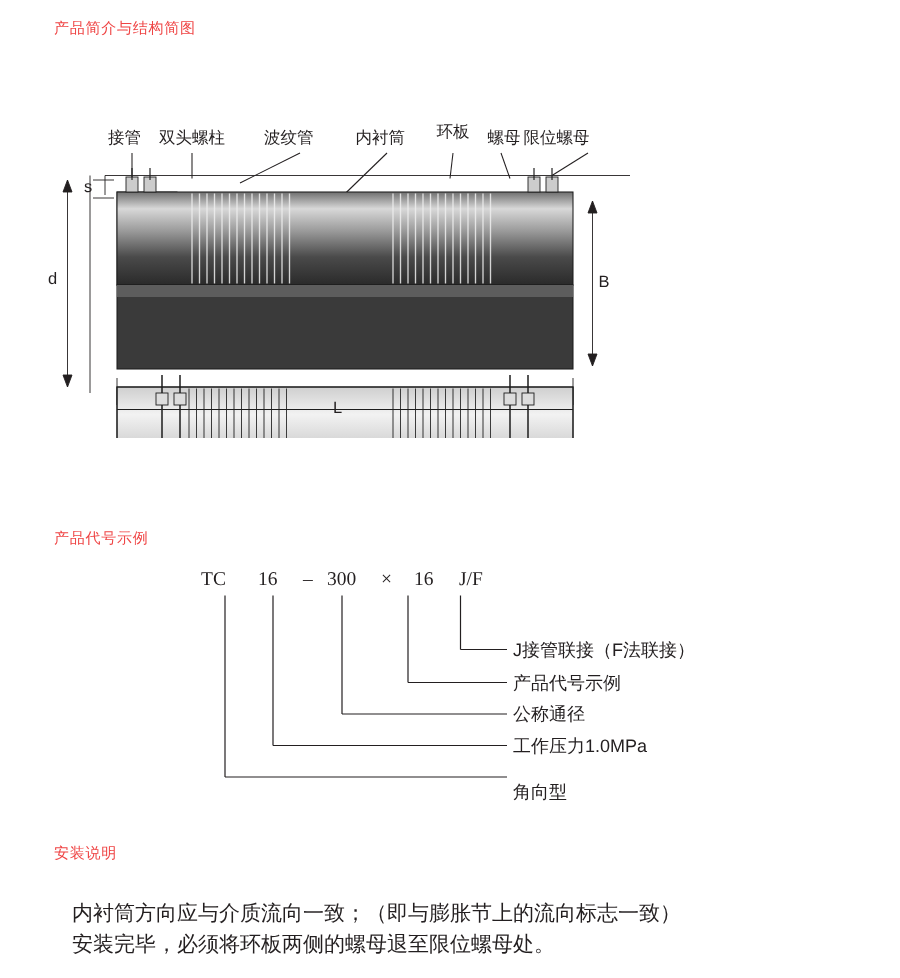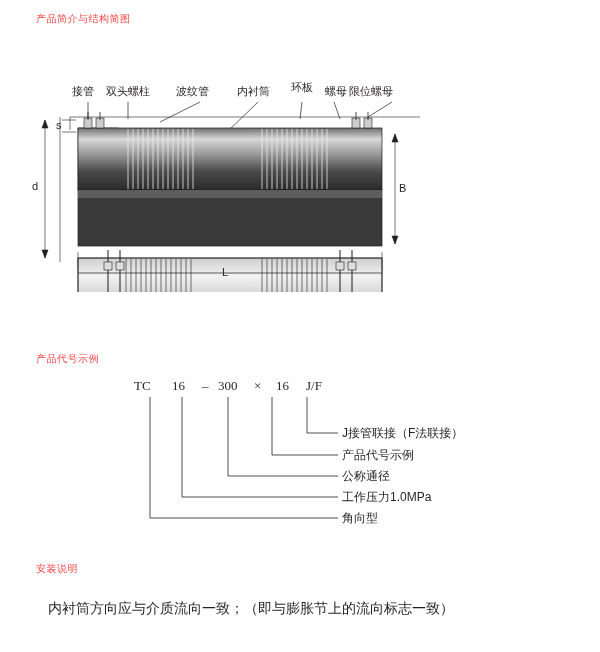--- a/index.html
+++ b/index.html
@@ -289,18 +289,19 @@
   <div class="code-token" style="left:202px; top:3px;">–</div>
   <div class="code-token" style="left:218px; top:3px;text-align:right;">300</div>
   <div class="code-token" style="left:254px; top:3px;">×</div>
   <div class="code-token" style="left:276px; top:3px;">16</div>
   <div class="code-token" style="left:306px; top:3px;">J/F</div>
 
   <div class="code-desc" style="left:342px; top:50px;">J接管联接（F法联接）</div>
   <div class="code-desc" style="left:342px; top:72px;">产品代号示例</div>
   <div class="code-desc" style="left:342px; top:93px;">公称通径</div>
   <div class="code-desc" style="left:342px; top:114px;">工作压力1.0MPa</div>
-  <div class="code-desc" style="left:342px; top:135px;">角向型</div>
+  <div class="code-desc" style="left:342px; top:145px;">角向型</div>
 </div>
 
 <div id="install-notes">
   <div>内衬筒方向应与介质流向一致；（即与膨胀节上的流向标志一致）</div>
+  <div>安装完毕，必须将环板两侧的螺母退至限位螺母处。</div>
 </div>
 
 </body></html>

